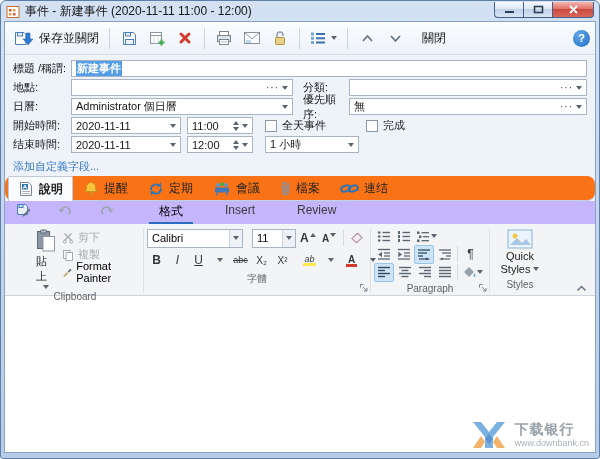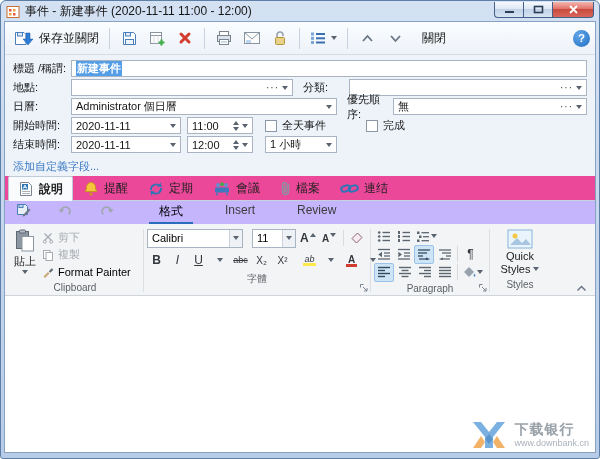--- a/index.html
+++ b/index.html
@@ -27,39 +27,39 @@
 .field .spacer{flex:1;}
 .ell{font-size:10px;color:#444;letter-spacing:1px;line-height:1;}
 .sel{background:#539ee6;color:#fff;padding:0 1px;}
 .spin{display:flex;flex-direction:column;gap:2px;align-items:center;}
 .tri-u{width:0;height:0;border-left:3px solid transparent;border-right:3px solid transparent;border-bottom:4px solid #5a6470;}
 .cb{width:12px;height:12px;border:1px solid #8a97a6;background:#fff;flex:none;cursor:pointer;}
 .cblbl{margin-left:5px;}
 .addfield{flex:none;padding:3px 8px 2px;font-size:11px;}
 .addfield a{color:#3a79c3;cursor:pointer;}
 
-.sectiontabs{flex:none;height:25px;background:#ec4899;border-bottom:1px solid #c5d1df;display:flex;align-items:flex-end;padding:0 3px;}
+.sectiontabs{flex:none;height:25px;background:#f97316;border-bottom:1px solid #c5d1df;display:flex;align-items:flex-end;padding:0 3px;border-radius:8px;}
 .stab{height:24px;display:flex;align-items:center;gap:5px;padding:0 9px;font-size:12px;color:#222;cursor:pointer;border:1px solid transparent;border-bottom:none;}
 .stab.active{background:#fafbfc;border-color:#bfcbd9;border-radius:2px 2px 0 0;font-weight:bold;margin-bottom:-1px;height:25px;}
 
 .rtabs{flex:none;height:23px;background:#c4b5fd;display:flex;padding:0 8px;gap:22px;}
 .qat{width:20px;height:18px;display:flex;align-items:center;justify-content:center;cursor:pointer;}
 .rtab{padding:2px 10px 3px;font-size:12px;color:#3b3b3b;cursor:pointer;}
 .rtab.active{color:#000;border-bottom:2px solid #2a6dbf;}
 
 .ribbon{flex:none;height:72px;background:#f3f4f6;border-bottom:1px solid #cfd4da;display:flex;align-items:stretch;padding:2px 2px 0;}
 .rgroup{display:flex;flex-direction:column;padding:1px 3px 0;position:relative;}
 .gbody{flex:1;display:flex;}
 .glabel{height:15px;text-align:center;font-size:10px;color:#5c6066;display:flex;align-items:center;justify-content:center;}
 .gsep{width:1px;background:#dcdfe3;margin:3px 0;}
 .launcher{position:absolute;right:1px;bottom:2px;cursor:pointer;}
 .ric{height:19px;min-width:19px;display:flex;align-items:center;justify-content:center;font-size:12px;border-radius:2px;padding:0 2px;cursor:pointer;color:#33373c;gap:1px;}
 .ric.on{background:#cde4f7;border:1px solid #9bc3e8;}
 .vsep{width:1px;height:16px;background:#d7dadf;margin:0 2px;align-self:center;}
-.bigbtn{display:flex;flex-direction:column;align-items:center;justify-content:flex-start;gap:1px;padding:2px 4px;border-radius:2px;cursor:pointer;font-size:11px;color:#222;}
+.bigbtn{display:flex;flex-direction:column;align-items:center;justify-content:flex-start;gap:1px;padding:2px 4px;border-radius:2px;cursor:pointer;font-size:11px;color:#222;margin-left:22px;}
 .smrow{display:flex;align-items:center;gap:4px;height:17px;font-size:11px;cursor:pointer;padding:0 2px;}
 .smrow.dis{color:#a7acb2;}
 .combo{height:19px;border:1px solid #a9b4c2;background:#fff;display:flex;align-items:center;font-size:11px;padding-left:4px;}
 .combo .cbox{margin-left:auto;width:13px;height:100%;background:#eef2f7;border-left:1px solid #c9d2dc;display:flex;align-items:center;justify-content:center;}
 .frow1,.frow2{display:flex;align-items:center;gap:2px;height:22px;}
 .underbar{display:block;height:3px;margin-top:-1px;}
 .editor{flex:1;background:#fff;cursor:text;}
 
 .watermark{position:absolute;right:10px;bottom:8px;display:flex;align-items:center;gap:7px;}
 .wmtext{display:flex;flex-direction:column;align-items:flex-start;line-height:1.05;}
@@ -207,21 +207,21 @@
         <span class="flabel" style="width:46px;margin-left:10px;">分類:</span>
         <div class="field" style="flex:1;">
           <span></span>
           <span class="spacer"></span>
           <span class="ell">···</span>
           <span class="caret"></span>
         </div>
       </div>
       <div class="frow">
         <span class="flabel">日曆:</span>
-        <div class="field" style="width:266px;text-align:right;">
+        <div class="field" style="width:222px;text-align:right;">
           <span>Administrator 個日曆</span>
           <span class="spacer"></span>
           <span class="caret"></span>
         </div>
         <span class="flabel" style="width:46px;margin-left:10px;">優先順序:</span>
         <div class="field" style="flex:1;">
           <span>無</span>
           <span class="spacer"></span>
           <span class="ell">···</span>
           <span class="caret"></span>
@@ -257,21 +257,21 @@
         </div>
         <div class="field" style="width:66px;margin-left:6px;">
           <span>12:00</span>
           <span class="spacer"></span>
           <span class="spin">
               <span class="tri-u"></span>
               <span class="caret"></span>
             </span>
           <span class="caret"></span>
         </div>
-        <div class="field" style="width:72px;margin-left:12px;">
+        <div class="field" style="width:94px;margin-left:12px;">
           <span>1 小時</span>
           <span class="spacer"></span>
           <span class="caret"></span>
         </div>
       </div>
     </div>
 
     <div class="addfield">
       <a>添加自定義字段...</a>
     </div>

